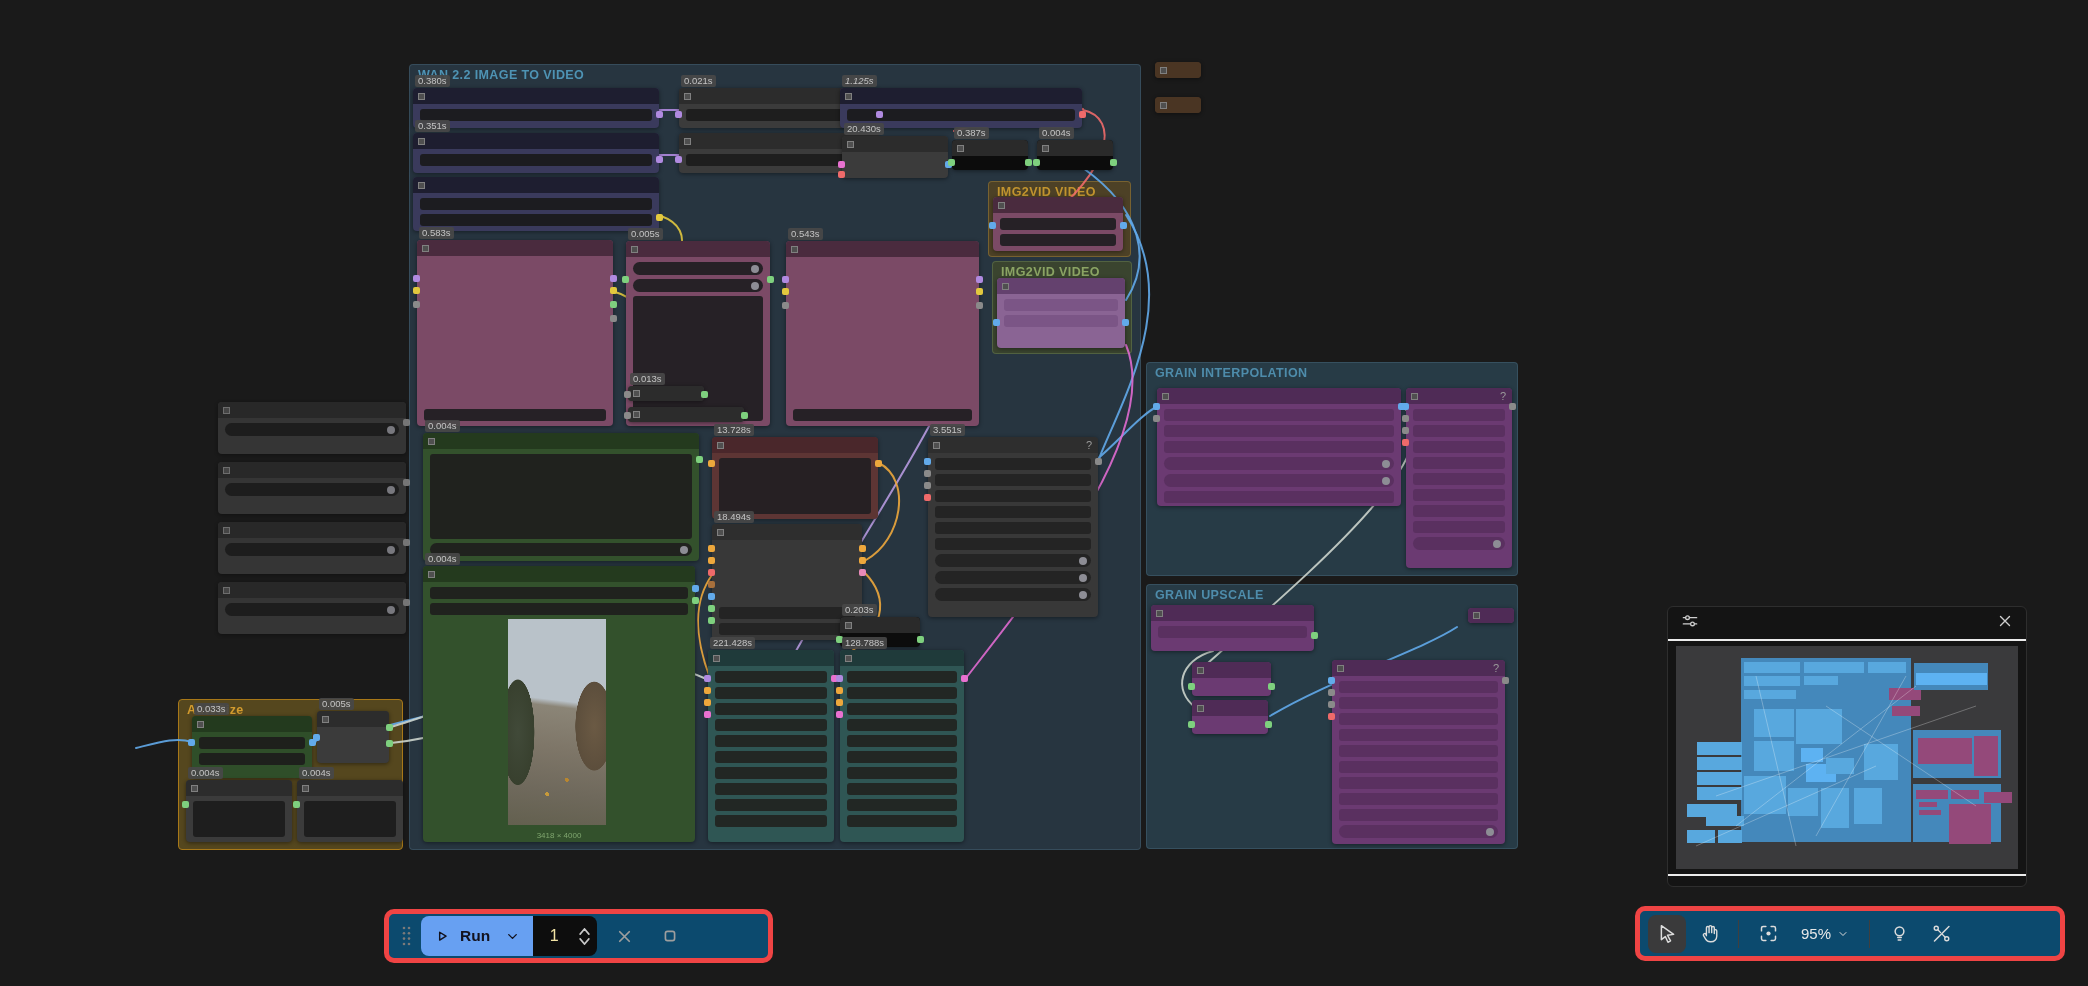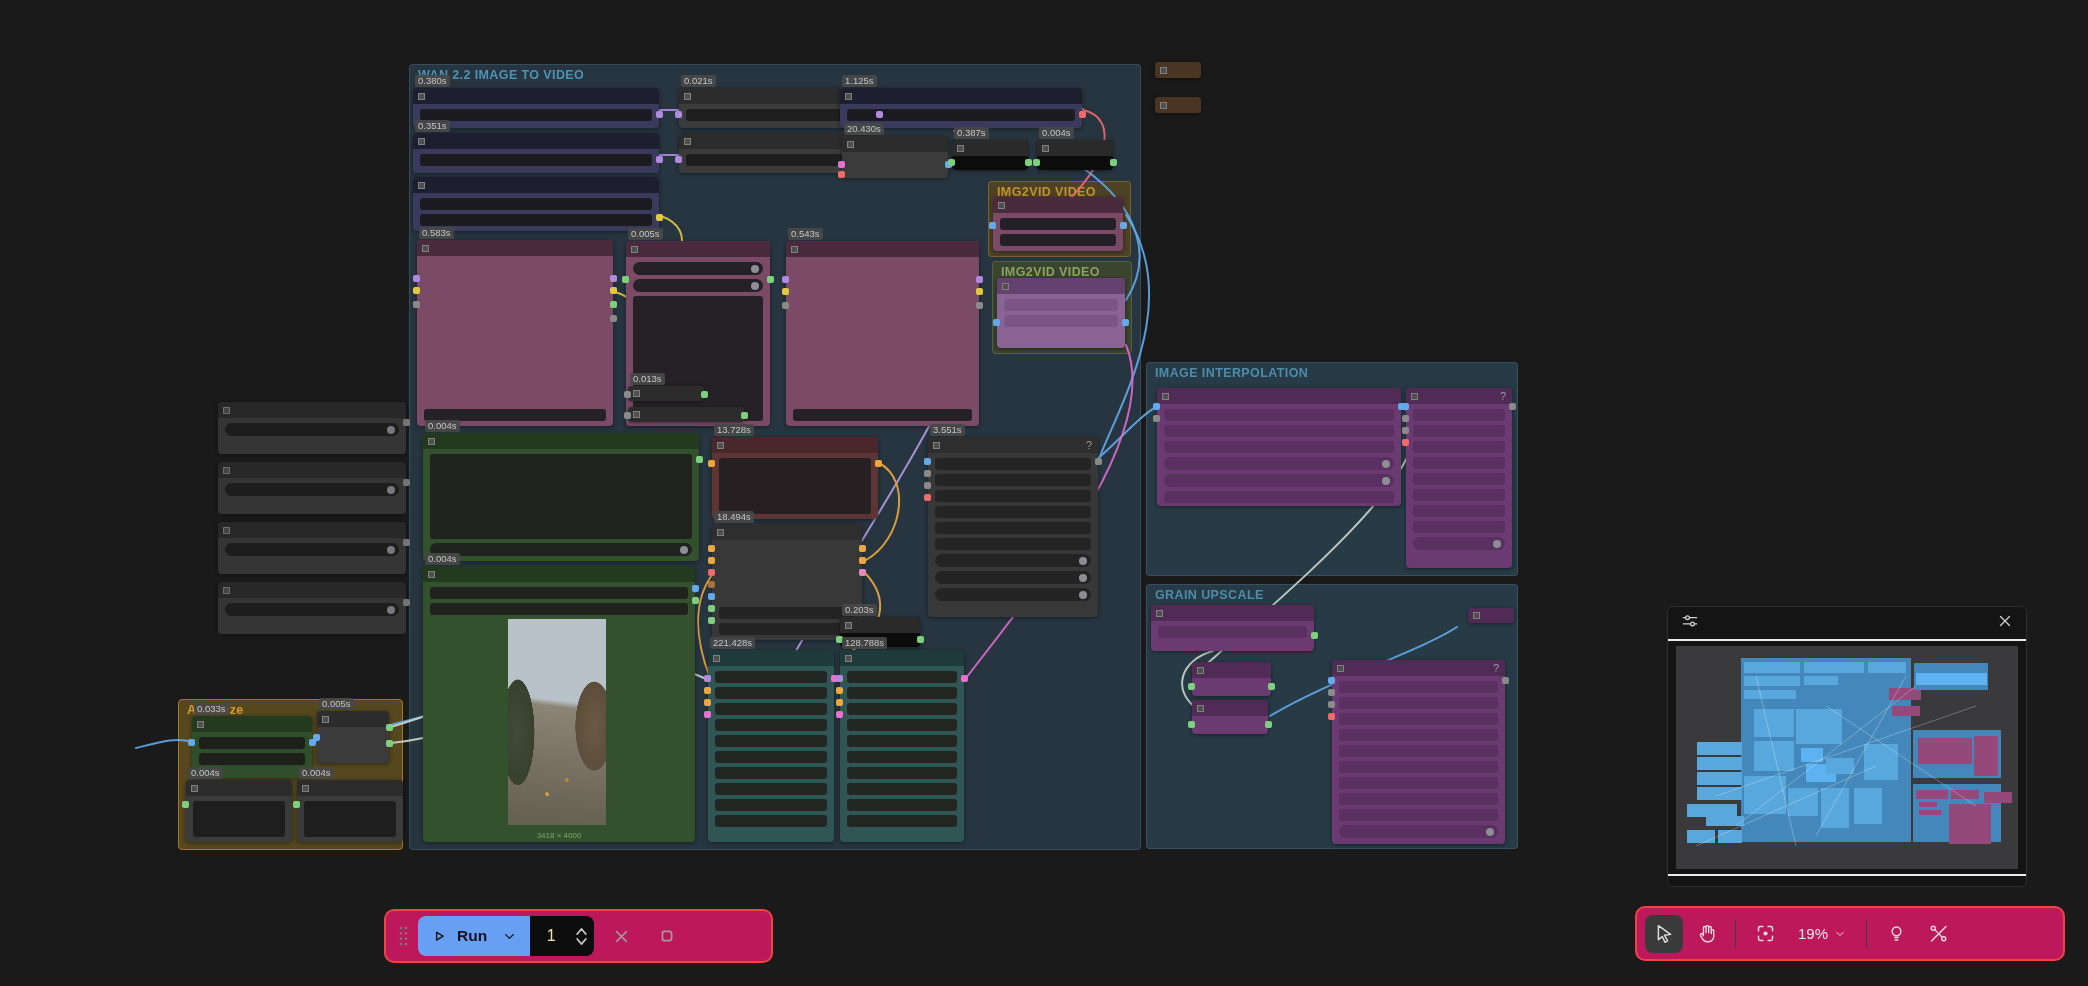--- a/index.html
+++ b/index.html
@@ -32,21 +32,21 @@
       linear-gradient(187deg, rgba(0,0,0,0) 40%, #8b8577 43%, #7e7668 62%, #6f695c 82%, #63604f 100%);}
   .row-cap{flex:0 0 10px;text-align:center;font-size:8px;color:#7fa56e;line-height:10px;}
   .chip{position:absolute;font-size:9.5px;line-height:12px;color:#c4c4c4;background:rgba(72,72,72,.92);
     padding:0 3px;border-radius:2px;white-space:nowrap;z-index:30;}
   .port{position:absolute;width:7px;height:7px;border-radius:2px;z-index:25;}
   .help{position:absolute;top:2px;right:6px;font-size:11px;color:#9a9a9a;}
   #link-svg{position:absolute;left:0;top:0;z-index:5;pointer-events:none;}
   #group-layer{position:absolute;left:0;top:0;z-index:1;}
   #node-layer{position:absolute;left:0;top:0;z-index:10;}
   
-  .floatbar{position:absolute;background:#be185d;border:2px solid #ef4444;border-radius:10px;
+  .floatbar{position:absolute;background:#0c4a6e;border:5px solid #ef4444;border-radius:10px;
     display:flex;align-items:center;z-index:50;box-sizing:border-box;}
   #run-toolbar{left:384px;top:909px;width:389px;height:54px;padding:0 10px;gap:8px;}
   .drag-handle{width:14px;height:24px;display:flex;align-items:center;justify-content:center;}
   .runbtn{height:40px;border-radius:8px 0 0 8px;background:#67a0f2;display:flex;align-items:center;
     padding:0 13px;gap:9px;color:#12121e;font-size:15.5px;font-weight:bold;cursor:pointer;}
   .countbox{height:40px;width:64px;background:#0d0d0d;border-radius:0 8px 8px 0;display:flex;align-items:center;}
   .countval{flex:1;text-align:center;color:#f2e3a4;font-size:16px;}
   .steppers{width:18px;display:flex;flex-direction:column;align-items:center;gap:3px;padding-right:4px;}
   .icon-btn{width:38px;height:38px;display:flex;align-items:center;justify-content:center;border-radius:8px;cursor:pointer;}
   .icon-btn.selected{background:#3a3a3b;}
@@ -71,21 +71,21 @@
       <div class="group" style="left: 409px; top: 64px; width: 732px; height: 786px; background: rgb(39, 53, 64); border: 1px solid rgba(90, 130, 155, 0.3);">
         <span class="g-title" style="color: rgb(78, 147, 180);">WAN 2.2 IMAGE TO VIDEO</span>
       </div>
       <div class="group" style="left: 988px; top: 181px; width: 143px; height: 76px; background: rgb(77, 65, 38); border: 1px solid rgba(200, 160, 70, 0.35);">
         <span class="g-title" style="color: rgb(194, 148, 47);">IMG2VID VIDEO</span>
       </div>
       <div class="group" style="left: 992px; top: 261px; width: 140px; height: 93px; background: rgb(58, 68, 47); border: 1px solid rgba(140, 170, 110, 0.3);">
         <span class="g-title" style="color: rgb(139, 164, 100);">IMG2VID VIDEO</span>
       </div>
       <div class="group" style="left: 1146px; top: 362px; width: 372px; height: 214px; background: rgb(39, 59, 70); border: 1px solid rgba(90, 130, 155, 0.3);">
-        <span class="g-title" style="color: rgb(78, 140, 171);">IMAGE INTERPOLATION</span>
+        <span class="g-title" style="color: rgb(78, 140, 171);">GRAIN INTERPOLATION</span>
       </div>
       <div class="group" style="left: 1146px; top: 584px; width: 372px; height: 265px; background: rgb(39, 59, 70); border: 1px solid rgba(90, 130, 155, 0.3);">
         <span class="g-title" style="color: rgb(78, 140, 171);">GRAIN UPSCALE</span>
       </div>
       <div class="group" style="left: 178px; top: 699px; width: 225px; height: 151px; background: rgb(85, 71, 30); border: 1px solid rgb(168, 120, 24);">
         <span class="g-title" style="color: rgb(211, 155, 46);">AutoSize</span>
       </div>
     </div>
   <svg id="link-svg" width="2088" height="986">
       <path d="M659,110 L681,110" stroke="#b08ae0" fill="none" stroke-width="2" opacity="0.9" stroke-linecap="round"></path>
@@ -134,21 +134,21 @@
       <span class="chip" style="left: 681px; top: 75px;">0.021s</span>
       <div class="node" style="left: 840px; top: 88px; width: 242px; height: 40px; background: rgb(58, 58, 92);">
         <div class="titlebar" style="background: rgb(30, 30, 48);">
           <span class="collapse-sq"></span>
         </div>
         <div class="rows">
           <div class="row-f" style="background: rgb(28, 28, 32);"></div>
         </div>
         <span class="port" style="right: -4px; top: 23px; background: rgb(239, 106, 106);"></span>
       </div>
-      <span class="chip" style="left: 842px; top: 75px;">1.125s</span>
+      <span class="chip" style="left: 842px; top: 75px; font-style: italic;">1.125s</span>
       <div class="node" style="left: 413px; top: 133px; width: 246px; height: 40px; background: rgb(58, 58, 92);">
         <div class="titlebar" style="background: rgb(30, 30, 48);">
           <span class="collapse-sq"></span>
         </div>
         <div class="rows">
           <div class="row-f" style="background: rgb(28, 28, 32);"></div>
         </div>
         <span class="port" style="right: -4px; top: 23px; background: rgb(176, 138, 224);"></span>
       </div>
       <span class="chip" style="left: 415px; top: 120px;">0.351s</span>
@@ -665,21 +665,21 @@
         </svg>
     </div>
     <div class="vdiv"></div>
     <div class="icon-btn">
       <svg width="21" height="21" viewBox="0 0 24 24">
         <path d="M4 9 V6 a2 2 0 0 1 2 -2 h3 M15 4 h3 a2 2 0 0 1 2 2 v3 M20 15 v3 a2 2 0 0 1 -2 2 h-3 M9 20 H6 a2 2 0 0 1 -2 -2 v-3" fill="none" stroke="#dcdcdc" stroke-width="1.7" stroke-linecap="round"></path>
         <circle cx="12" cy="12" r="2.4" fill="#dcdcdc"></circle>
         </svg>
     </div>
     <div class="zoomlbl">
-      <span>19%</span>
+      <span>95%</span>
       <svg width="12" height="12" viewBox="0 0 24 24">
         <path d="M6 9 L12 15 L18 9" fill="none" stroke="#dcdcdc" stroke-width="2" stroke-linecap="round" stroke-linejoin="round"></path>
         </svg>
     </div>
     <div class="vdiv"></div>
     <div class="icon-btn">
       <svg width="21" height="21" viewBox="0 0 24 24">
         <circle cx="12" cy="9.5" r="5" fill="none" stroke="#dcdcdc" stroke-width="1.7"></circle>
         <path d="M10 16.5 h4 M10.5 19.5 h3" stroke="#dcdcdc" stroke-width="1.7" stroke-linecap="round"></path>
         </svg>

